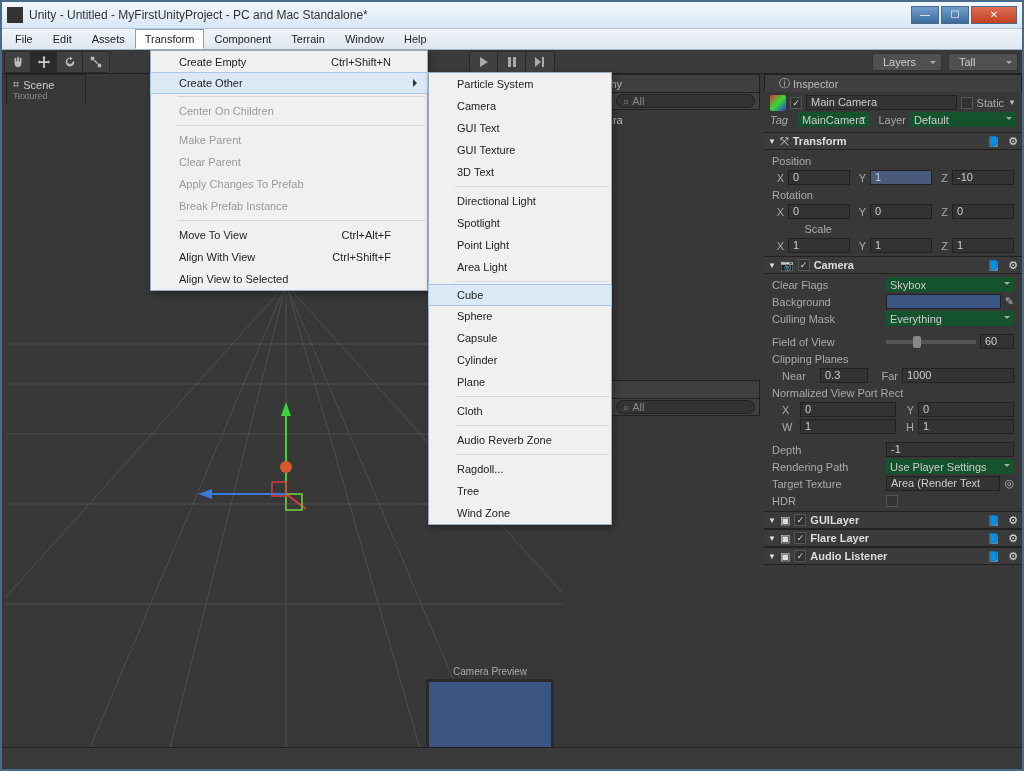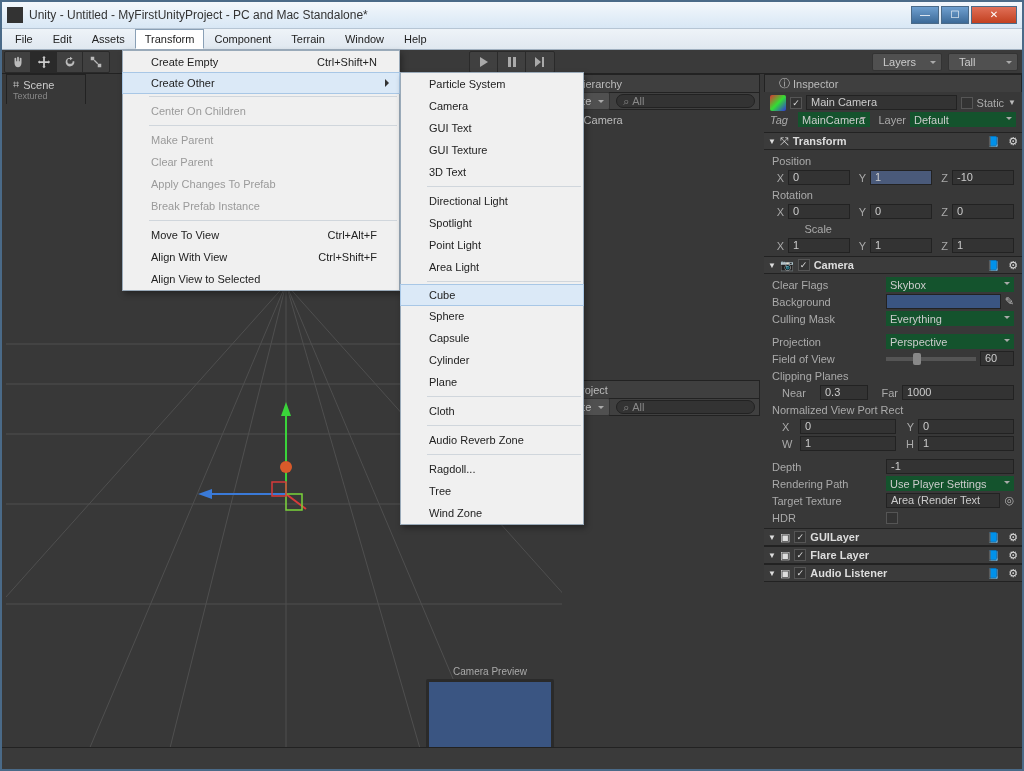--- a/index.html
+++ b/index.html
@@ -51,26 +51,26 @@
   .insp-row { display:flex; align-items:center; height:17px; padding:0 4px; gap:4px; }
   .insp-label { color:#aaa; font-size:11px; }
   .val-field { background:#333; border:1px solid #222; color:#ccc; padding:0 4px; height:15px; line-height:13px; flex:1; min-width:30px; font-size:11px; }
   .section-head { background:#3b3b3b; height:18px; display:flex; align-items:center; padding:0 4px; gap:4px; color:#ddd; border-top:1px solid #222; border-bottom:1px solid #222; }
   .section-head .tri { font-size:8px; }
   .icon-cog { margin-left:auto; color:#aaa; font-size:10px; }
   .dd-field { background:#14532d; color:#ccc; padding:0 4px; height:15px; display:flex; align-items:center; position:relative; flex:1; font-size:11px; }
   .dd-field::after { content:"÷"; position:absolute; right:4px; font-size:8px; color:#aaa; content:""; border:3px solid transparent; border-top-color:#aaa; top:5px; }
   .chk { width:12px; height:12px; border:1px solid #555; background:#333; display:inline-flex; align-items:center; justify-content:center; font-size:9px; color:#ddd; }
   
-  .dropdown { position:absolute; background:#f0f0f0; border:1px solid #9aaab9; box-shadow:2px 3px 6px rgba(0,0,0,0.35); z-index:25; }
+  .dropdown { position:absolute; background:#f0f0f0; border:1px solid #9aaab9; box-shadow:2px 3px 6px rgba(0,0,0,0.35); z-index:25;margin-left:28px; }
   .dd-item { height:22px; display:flex; align-items:center; padding:0 28px 0 28px; color:#222; position:relative; white-space:nowrap; }
   .dd-item.disabled { color:#9a9a9a; }
   .dd-item.highlight { background:#dbe9f7; border:1px solid #a8c7e6; margin:-1px; }
   .dd-sep { height:1px; background:#d0d6dc; margin:3px 2px 3px 26px; }
-  .dd-item .shortcut { position:absolute; right:22px; color:#222; }
+  .dd-item .shortcut { position:absolute; right:36px; color:#222; }
   .dd-item .sub-arrow { position:absolute; right:6px; border:4px solid transparent; border-left-color:#333; }
   
   .statusbar { position:absolute; left:2px; right:2px; bottom:2px; height:22px; background:#3a3a3a; border-top:1px solid #222; }
   .outer-border { position:absolute; inset:0; border:2px solid #4a6a88; pointer-events:none; }
   svg { display:block; }
 </style>
 </head>
 <body>
 
 <div class="titlebar">
@@ -292,24 +292,20 @@
           <span class="insp-label" style="width:110px;">Background</span>
           <span class="val-field" style="background:#3a5582;"></span>
           <span>✎</span>
         </div>
       <div class="insp-row">
           <span class="insp-label" style="width:110px;">Culling Mask</span>
           <span class="dd-field">Everything</span>
         </div>
       <div style="height:6px;"></div>
       <div class="insp-row">
-          <span class="insp-label" style="width:110px;">Projection</span>
-          <span class="dd-field">Perspective</span>
-        </div>
-      <div class="insp-row">
           <span class="insp-label" style="width:110px;">Field of View</span>
         <span style="flex:1;height:4px;background:#555;position:relative;">
             <span style="position:absolute;left:30%;top:-4px;width:8px;height:12px;background:#888;border-radius:2px;"></span>
           </span>
         <span class="val-field" style="max-width:34px;">60</span>
       </div>
       <div class="insp-row">
           <span class="insp-label" style="width:110px;">Clipping Planes</span>
         </div>
       <div class="insp-row" style="padding-left:14px;">

